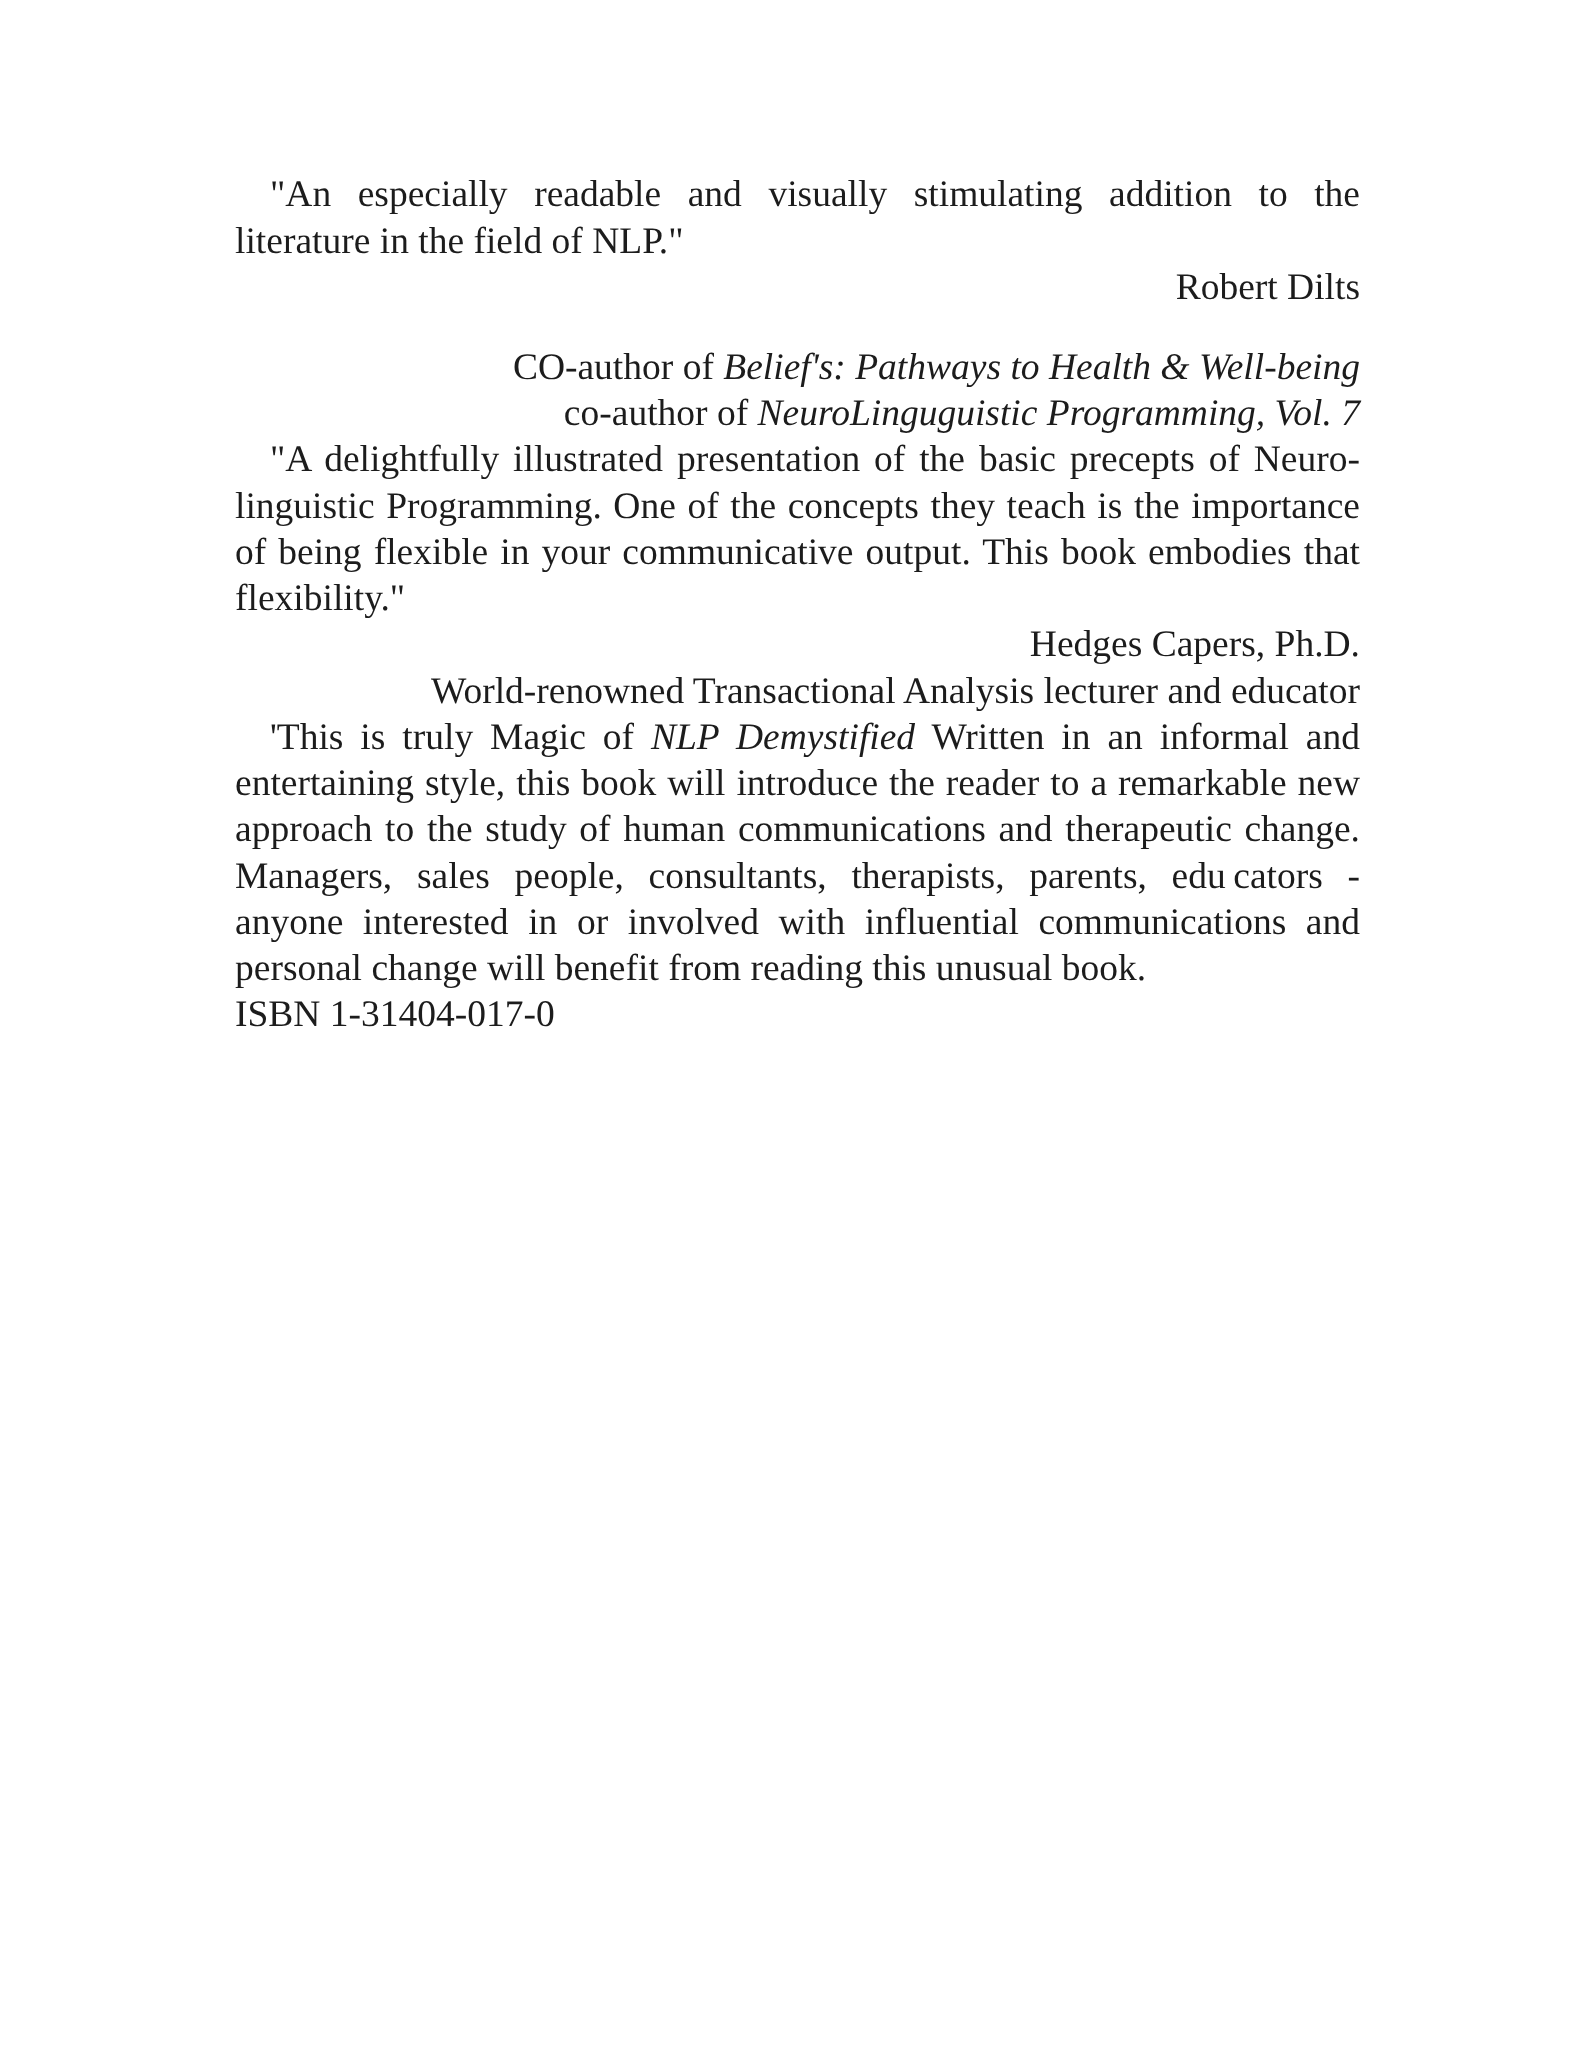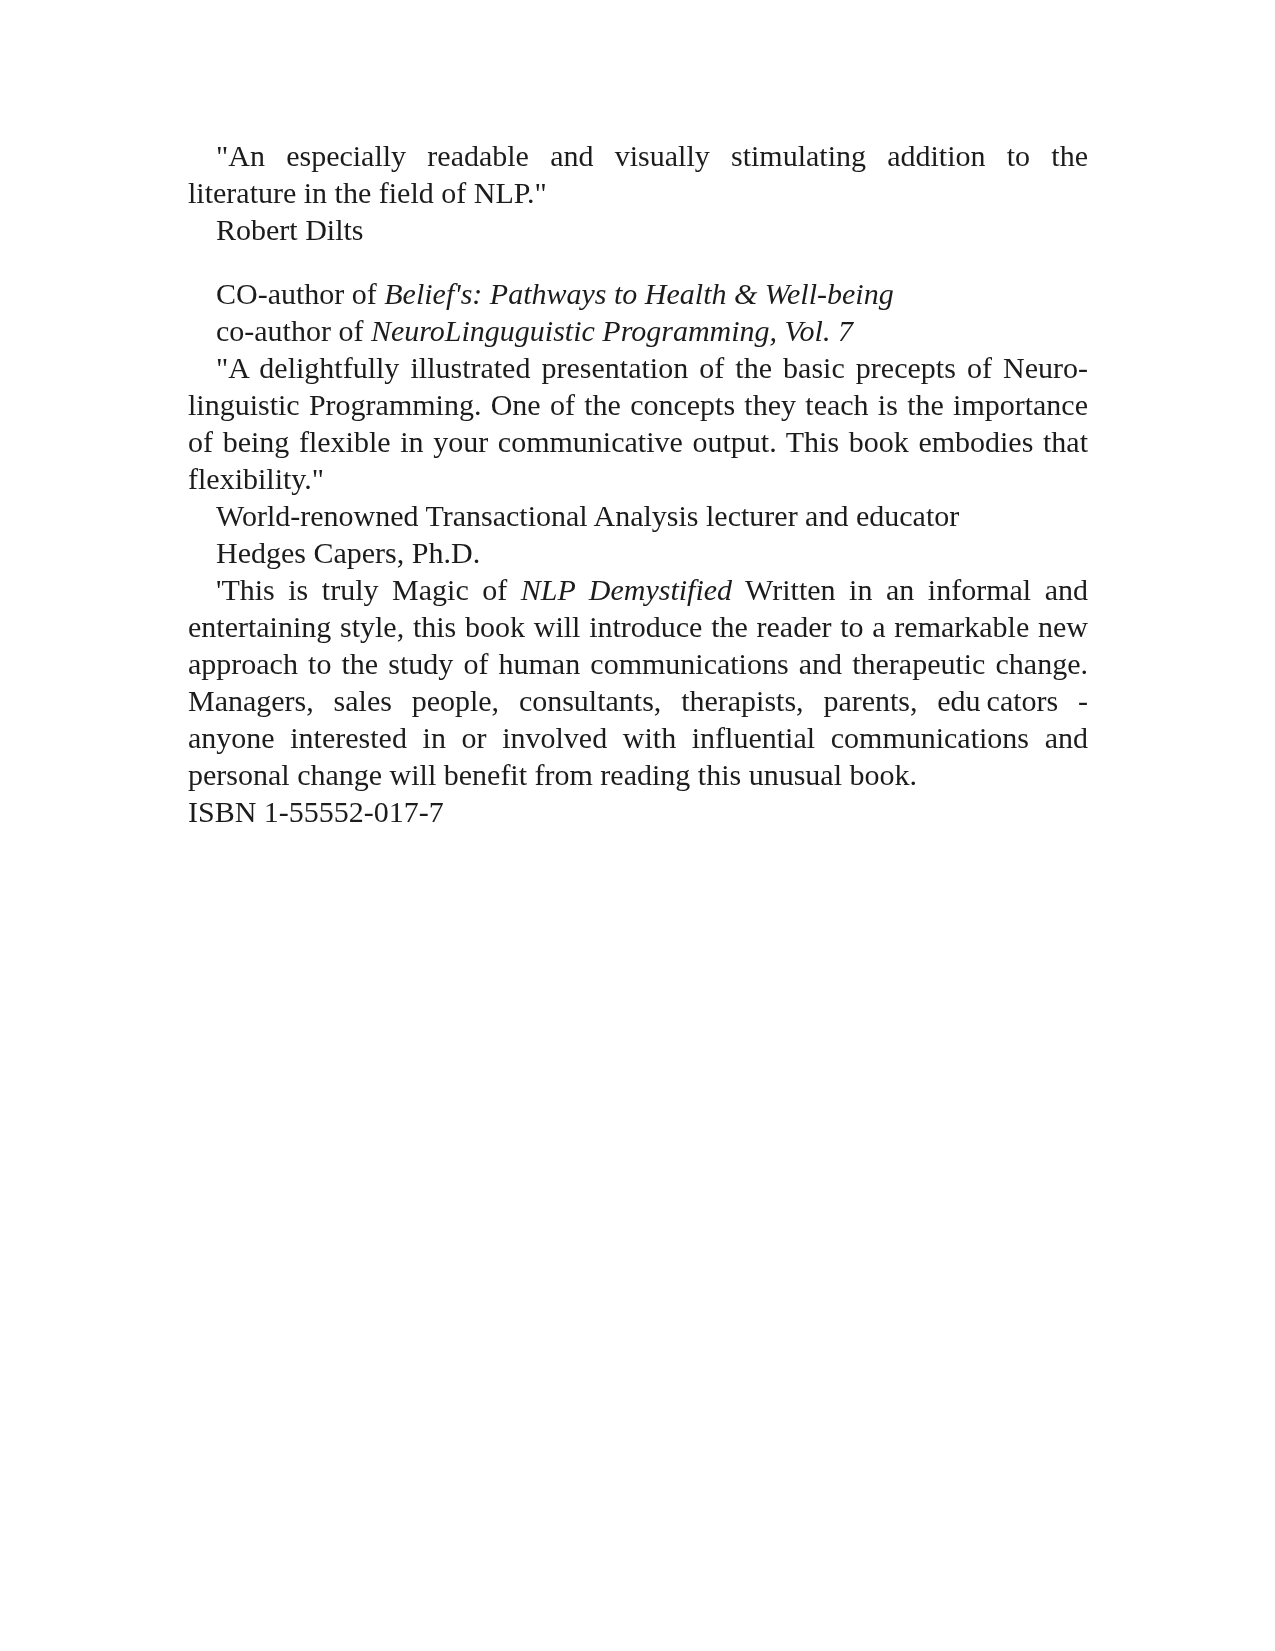--- a/index.html
+++ b/index.html
@@ -26,20 +26,21 @@
     line-height: 37px;
   }
   .justified {
     text-align: justify;
   }
   .first-indent {
     text-indent: 28px;
   }
   .hang-indent {
     padding-left: 28px;
+    text-align: right;
   }
   .credits {
     margin-top: 27px;
     font-family: Liberation Serif, serif;
   }
   .quote2 {
     margin-top: 58px;
   }
   .attribution-role {
     margin-top: 25px;
@@ -60,21 +61,21 @@
 
   <p class="hang-indent">Robert Dilts</p>
 
   <div class="credits">
     <p class="hang-indent"><span>CO-author of </span><i>Belief's: Pathways to Health &amp; Well-being</i></p>
     <p class="hang-indent"><span>co-author of </span><i>NeuroLinguguistic Programming, Vol. 7</i></p>
   </div>
 
   <p class="justified first-indent quote2">"A delightfully illustrated presentation of the basic precepts of Neuro-linguistic Programming. One of the concepts they teach is the importance of being flexible in your communicative output. This book embodies that flexibility."</p>
 
+  <p class="hang-indent">Hedges Capers, Ph.D.</p>
+
   <p class="hang-indent attribution-role">World-renowned Transactional Analysis lecturer and educator</p>
-
-  <p class="hang-indent">Hedges Capers, Ph.D.</p>
 
   <p class="justified first-indent review"><span>'This is truly Magic of </span><i>NLP Demystified</i><span> Written in an informal and entertaining style, this book will introduce the reader to a remarkable new approach to the study of human communications and therapeutic change. Managers, sales people, consultants, therapists, parents, edu cators - anyone interested in or involved with influential communications and personal change will benefit from reading this unusual book.</span></p>
 
-  <p class="isbn">ISBN 1-55552-017-7</p>
+  <p class="isbn">ISBN 1-31404-017-0</p>
 
 </div>
 
 </body></html>

